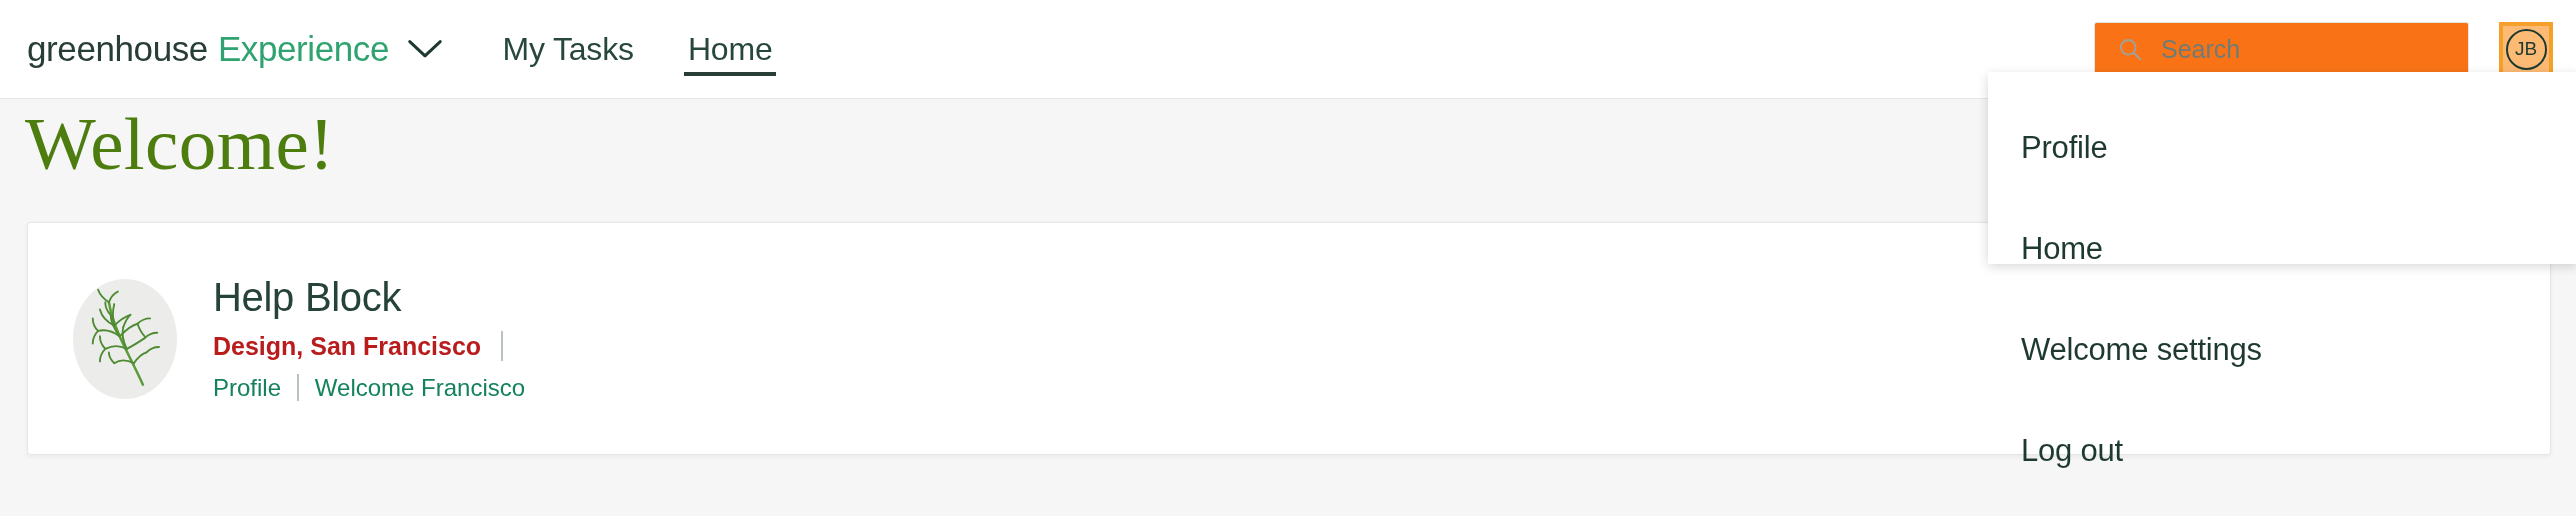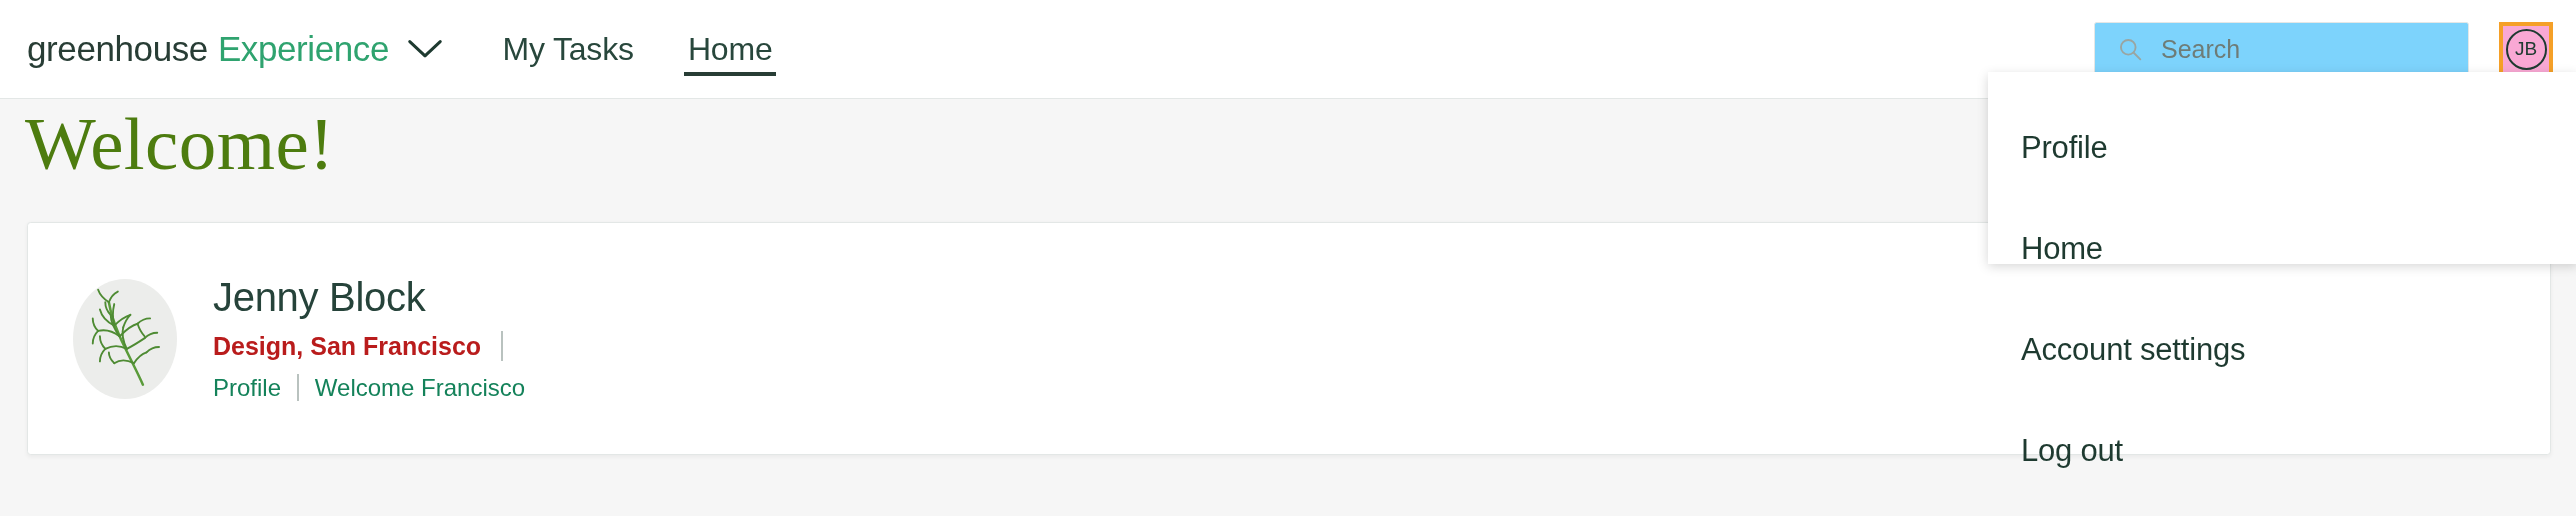--- a/index.html
+++ b/index.html
@@ -89,21 +89,21 @@
     margin-right: 23px;
   }
 
   .search-box {
     width: 375px;
     height: 54px;
     border: 1.8px solid #e4e7e6;
     border-radius: 2.7px;
     display: flex;
     align-items: center;
-    background: #7dd3fc;
+    background: #f97316;
     cursor: text;
   }
   .search-icon {
     margin-left: 23px;
     margin-right: 18px;
     display: block;
     line-height: 0;
     flex: none;
   }
   .search-input {
@@ -118,21 +118,21 @@
   .search-input::placeholder { color: #6e7c77; opacity: 1; }
 
   .avatar-wrap {
     margin-left: 30px;
     width: 54px;
     height: 54px;
     border: 4.5px solid #f5a028;
     display: flex;
     align-items: center;
     justify-content: center;
-    background: #f9a8d4;
+    background: #fdba74;
     cursor: pointer;
     flex: none;
   }
   .avatar-circle {
     width: 41px;
     height: 41px;
     border-radius: 50%;
     border: 2.7px solid #1e3a30;
     display: flex;
     align-items: center;
@@ -327,21 +327,21 @@
         <path d="M80 66 C84 62 88 60 94 60"></path>
         <path d="M42 40 C38 36 36 32 36 26"></path>
         <path d="M56 54 C58 48 60 44 64 40"></path>
         <path d="M46 94 C42 90 40 86 40 82"></path>
         <path d="M82 82 C86 78 90 76 96 76"></path>
       </g>
     </svg>
   </div>
 
   <div class="profile-info">
-    <div class="profile-name">Jenny Block</div>
+    <div class="profile-name">Help Block</div>
 
     <div class="profile-meta">
       <span>Design, San Francisco</span>
       <span class="meta-divider"></span>
     </div>
 
     <div class="profile-links">
       <span class="profile-link">Profile</span>
       <span class="link-divider"></span>
       <span class="profile-link">Welcome Francisco</span>
@@ -351,19 +351,19 @@
 </div>
 
 <div class="account-menu">
   <div class="menu-item">
     <span>Profile</span>
   </div>
   <div class="menu-item">
     <span>Home</span>
   </div>
   <div class="menu-item">
-    <span>Account settings</span>
+    <span>Welcome settings</span>
   </div>
   <div class="menu-item">
     <span>Log out</span>
   </div>
 </div>
 
 
 </body></html>

